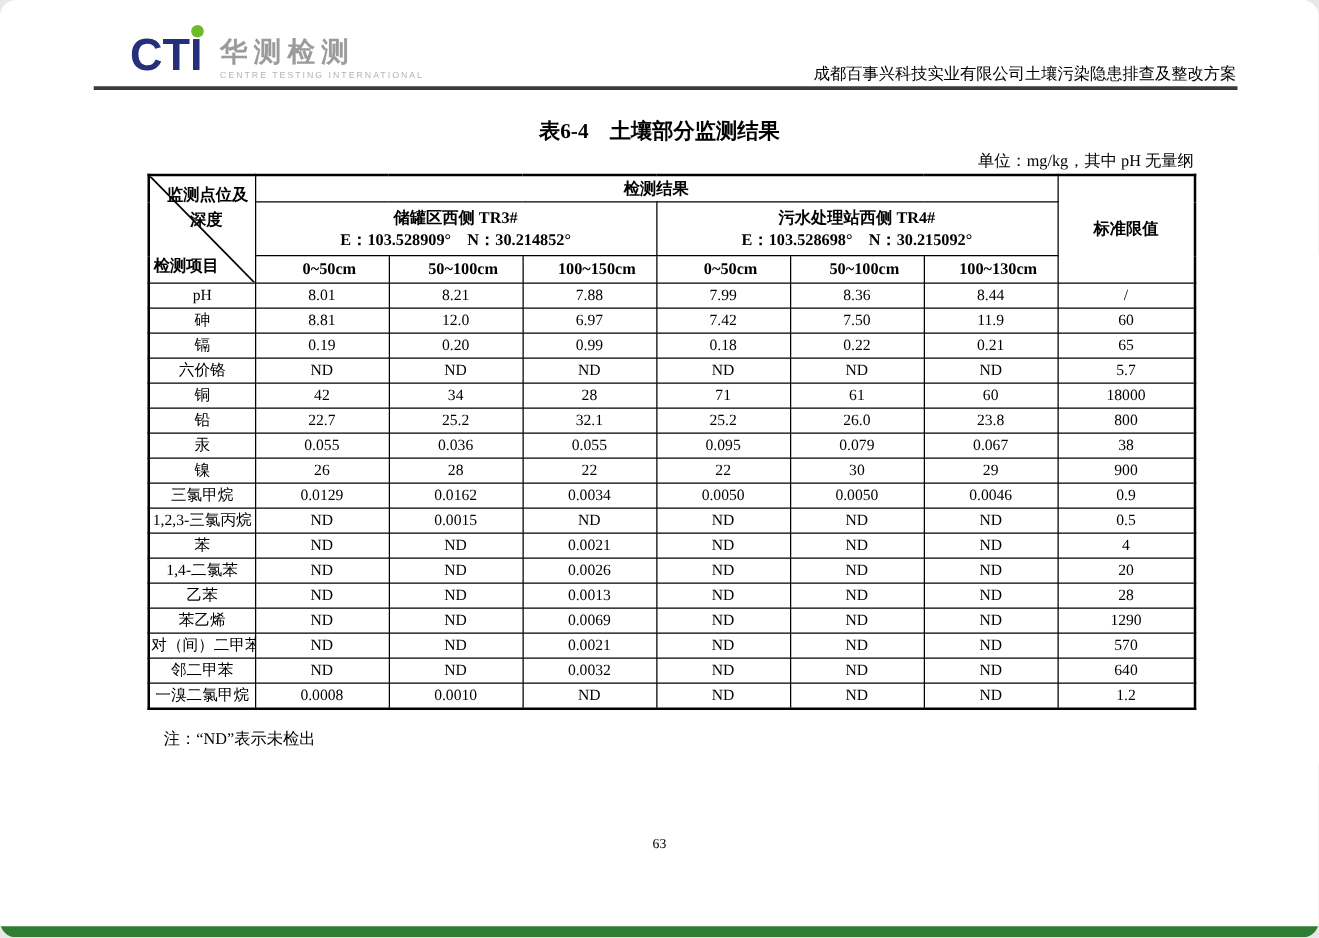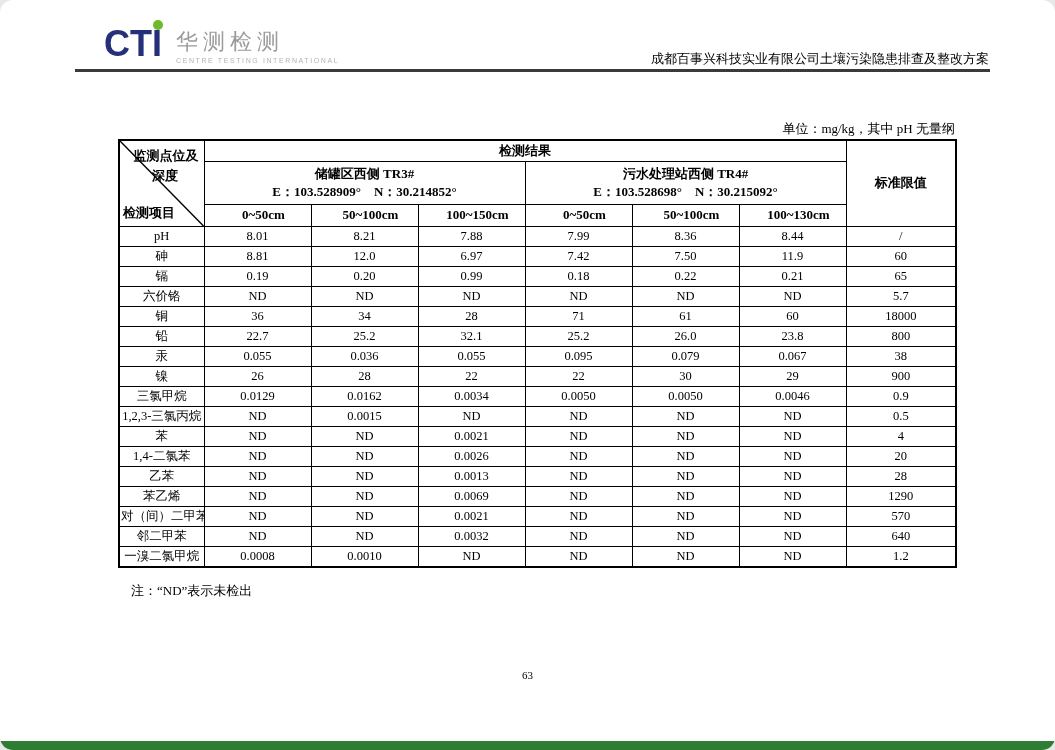--- a/index.html
+++ b/index.html
@@ -11,21 +11,21 @@
 
   
   .logo { position:absolute; left:104px; top:26px; display:flex; align-items:flex-start; }
   .logo-cti {
     position:relative; font-family:"Liberation Sans","DejaVu Sans",sans-serif;
     font-weight:bold; font-size:36px; line-height:36px; color:#252f7a; letter-spacing:0px;
   }
   .logo-dot { position:absolute; right:-1px; top:-6px; width:10px; height:10px; border-radius:50%; background:#6fb92c; }
   .logo-cnwrap { margin-left:14px; margin-top:4px; }
   .logo-cn {
-    font-weight:normal; font-size:22px; line-height:24px; color:#9b9b9b; letter-spacing:5px;
+    font-weight:bold; font-size:22px; line-height:24px; color:#9b9b9b; letter-spacing:5px;
     font-family:"Liberation Sans","DejaVu Sans",sans-serif;
   }
   .logo-en {
     font-family:"Liberation Sans","DejaVu Sans",sans-serif;
     font-size:7px; color:#b3b3b3; letter-spacing:1.6px; margin-top:3px;
   }
   .doc-title { position:absolute; right:66px; top:50px; font-size:13px; }
   .header-rule { position:absolute; left:75px; width:915px; top:69px; height:2.5px; background:#3a3a3a; }
 
   
@@ -70,20 +70,21 @@
       <span class="logo-dot"></span>
     </div>
     <div class="logo-cnwrap">
       <div class="logo-cn">华测检测</div>
       <div class="logo-en">CENTRE TESTING INTERNATIONAL</div>
     </div>
   </div>
   <div class="doc-title">成都百事兴科技实业有限公司土壤污染隐患排查及整改方案</div>
   <div class="header-rule"></div>
 
+  <div class="table-title">表6-4　土壤部分监测结果</div>
   <div class="unit-note">单位：mg/kg，其中 pH 无量纲</div>
 
   <table class="mon">
     <colgroup>
       <col style="width:85px">
         <col style="width:107px">
         <col style="width:107px">
         <col style="width:107px">
       <col style="width:107px">
         <col style="width:107px">
@@ -160,21 +161,21 @@
           <td>ND</td>
           <td>ND</td>
           <td>ND</td>
           <td>ND</td>
           <td>ND</td>
           <td>ND</td>
           <td>5.7</td>
         </tr>
         <tr>
           <td class="row-label">铜</td>
-          <td>36</td>
+          <td>42</td>
           <td>34</td>
           <td>28</td>
           <td>71</td>
           <td>61</td>
           <td>60</td>
           <td>18000</td>
         </tr>
         <tr>
           <td class="row-label">铅</td>
           <td>22.7</td>

